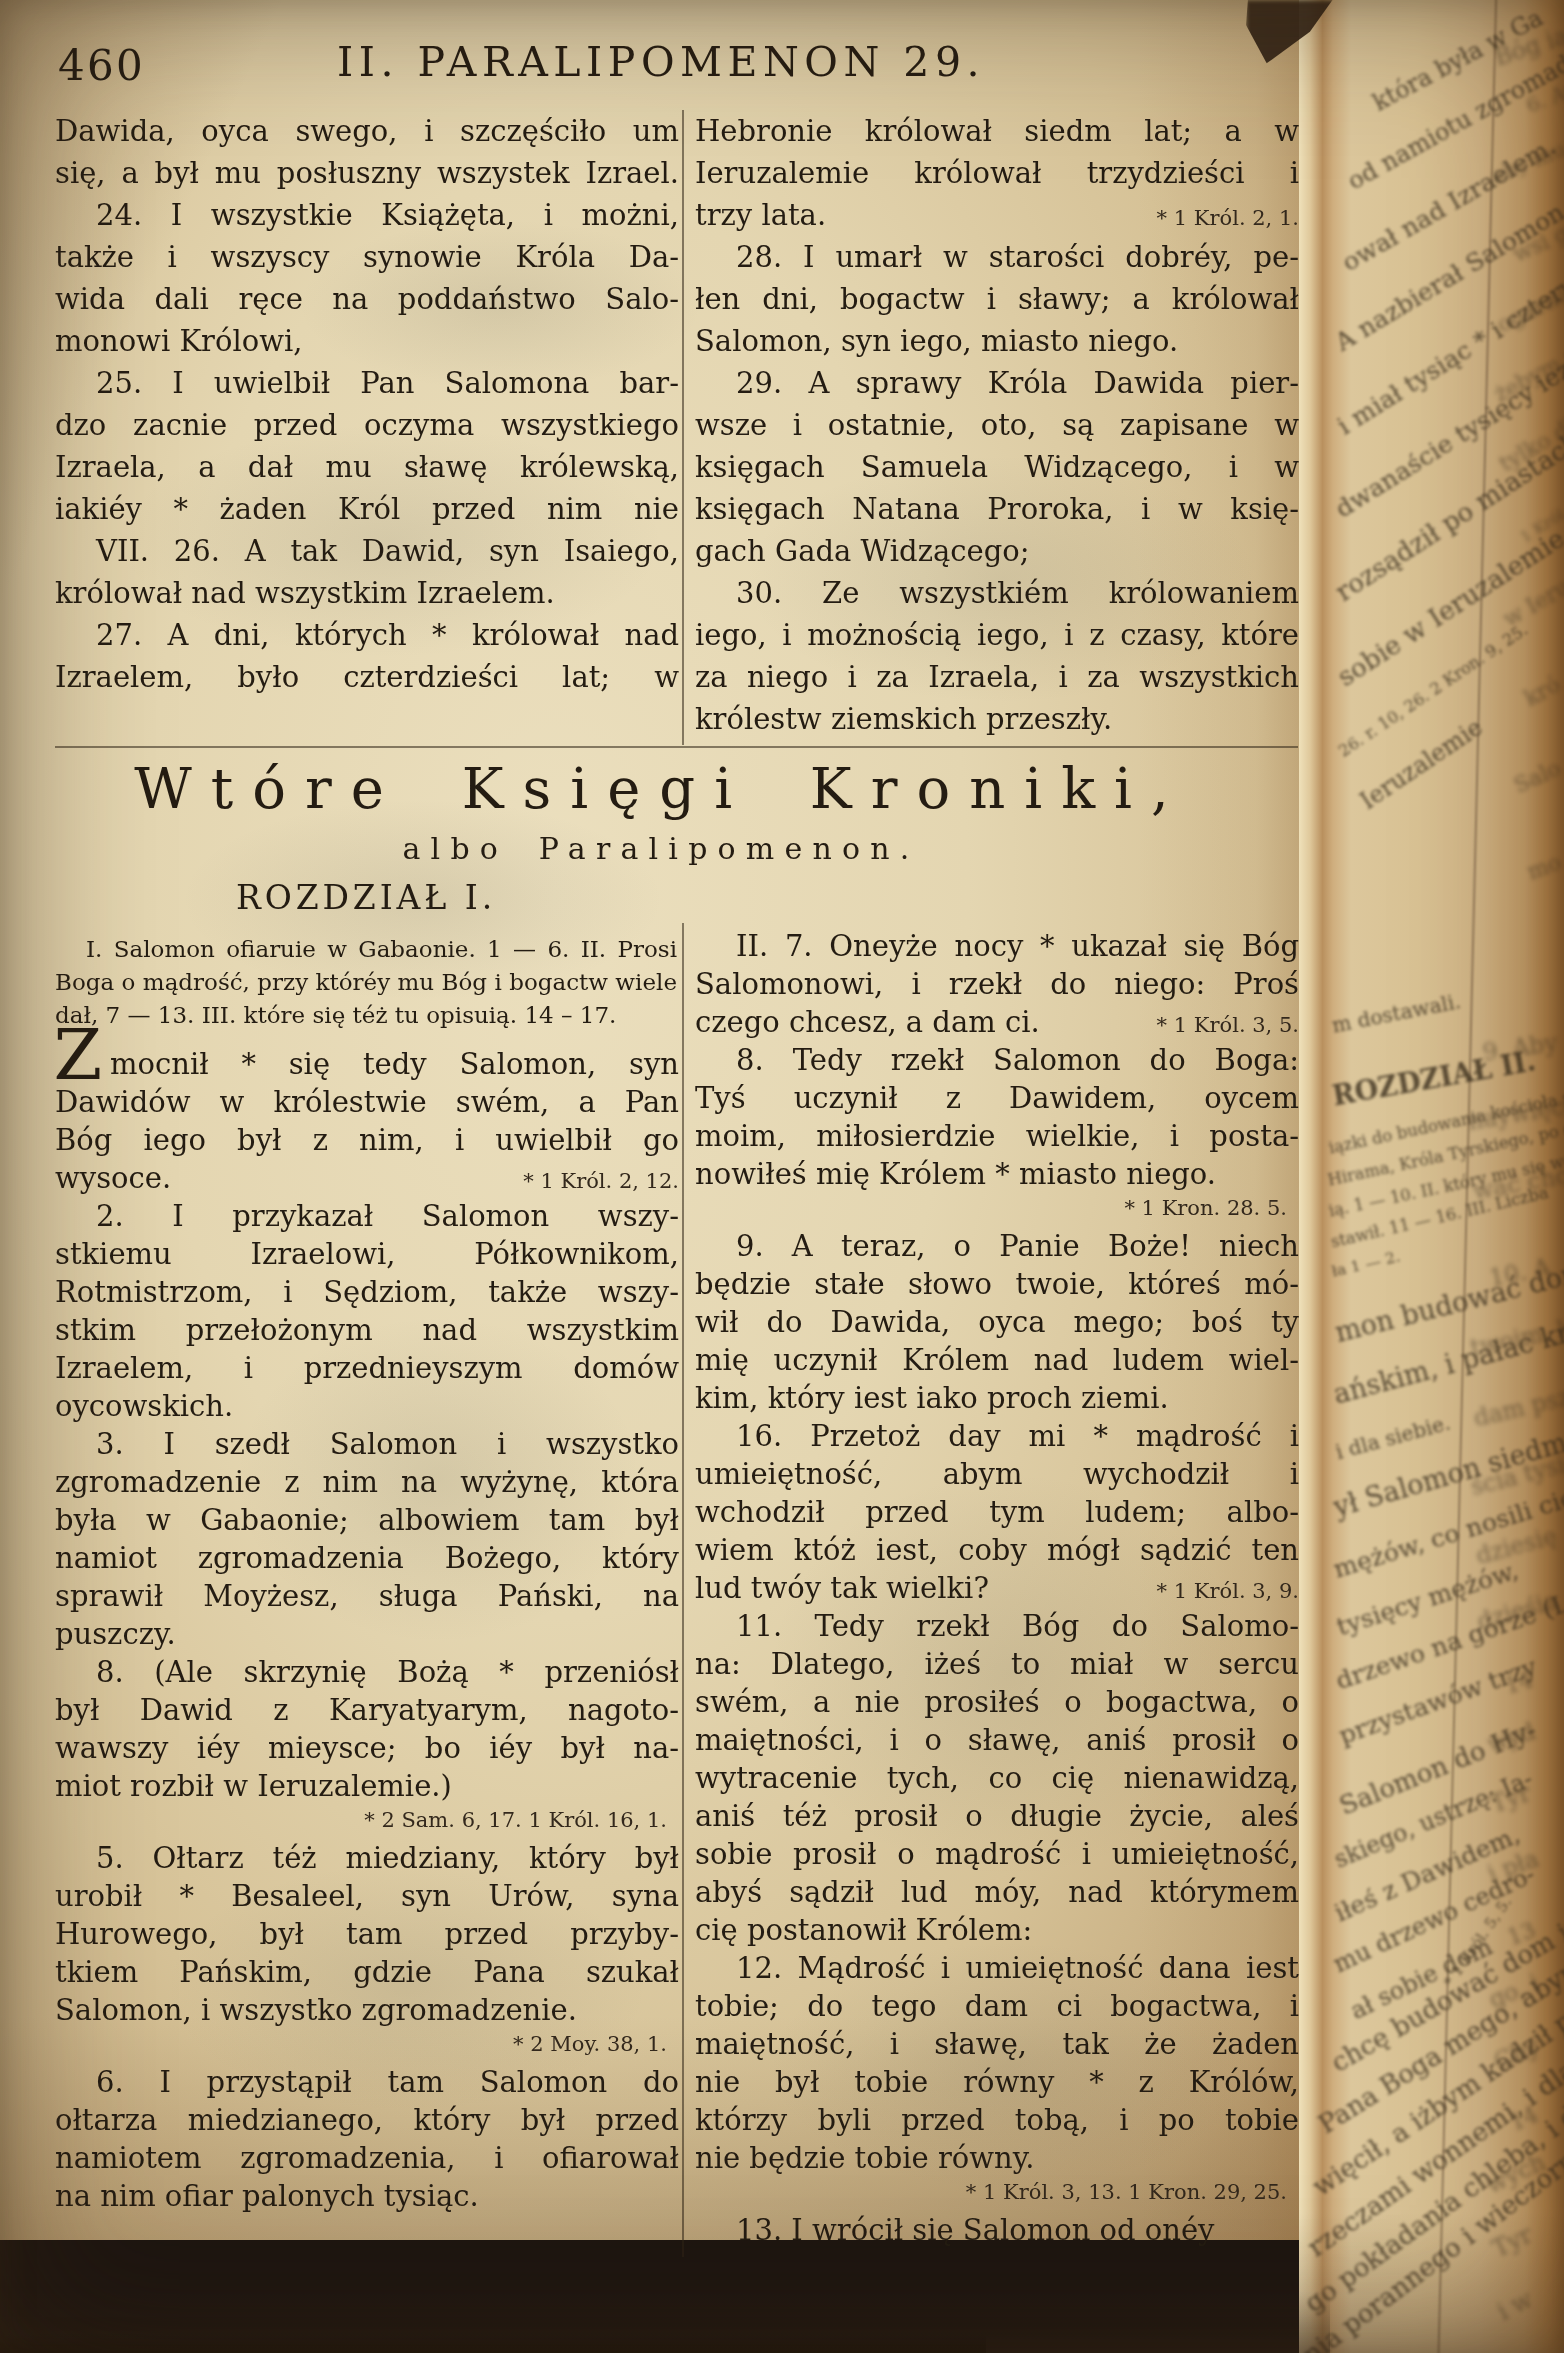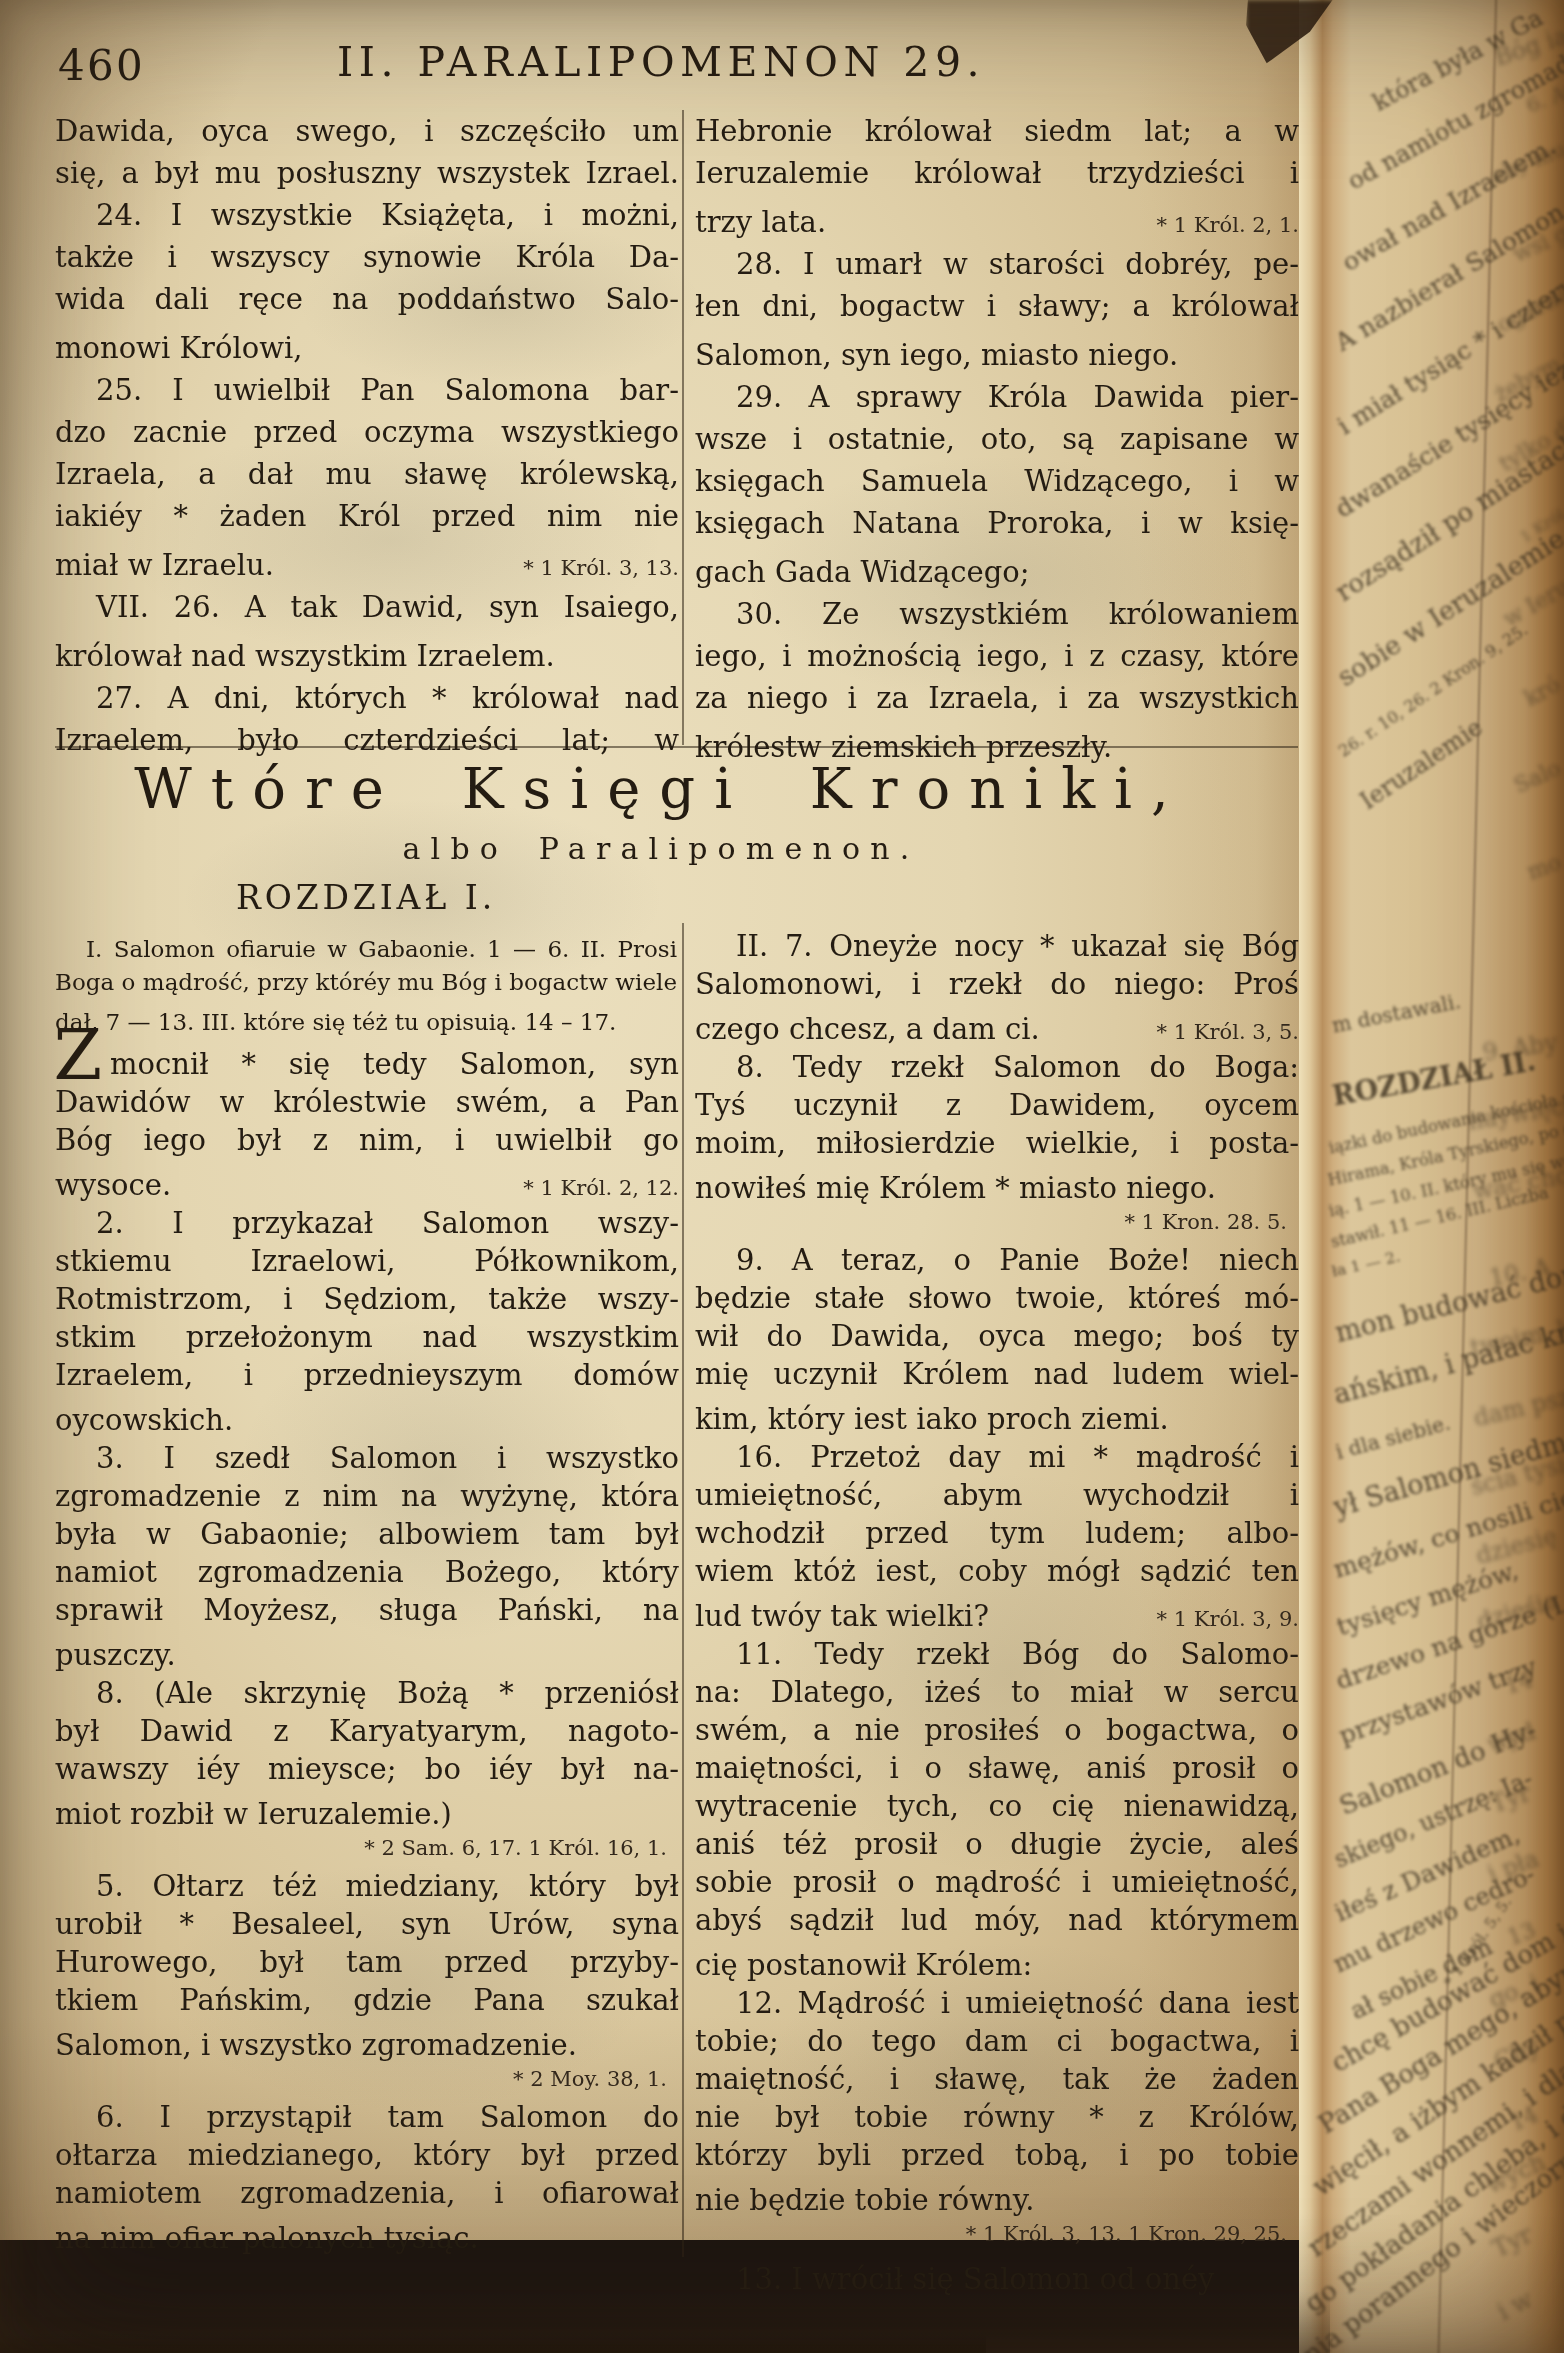--- a/index.html
+++ b/index.html
@@ -15,21 +15,21 @@
   .ghost{position:absolute;border-radius:50%;pointer-events:none;
     background:radial-gradient(ellipse, rgba(112,108,88,.15) 0%, rgba(112,108,88,0) 70%);}
   
   .pgnum{position:absolute;left:58px;top:41px;font-size:42px;letter-spacing:2.3px;}
   .runtitle{position:absolute;left:0;top:38px;width:1322px;text-align:center;
     font-size:41px;letter-spacing:5.5px;}
   .col{position:absolute;}
   .top .bline{height:42px;line-height:42px;font-size:29px;}
   .low .bline{height:38px;line-height:38px;font-size:29px;}
   .bline{text-align:justify;text-align-last:justify;overflow:visible;}
-  .bline.end{text-align-last:auto;margin-top:7px;}
+  .bline.end{text-align-last:auto;}
   .bline.ind{text-indent:41px;}
   .bline.pad{padding-left:55px;}
   .bline.wref{display:flex;justify-content:space-between;align-items:baseline;text-align:left;text-align-last:auto;}
   .ref{font-size:21px;color:#33281c;white-space:nowrap;}
   .refonly{height:34px;line-height:31px;text-align:right;font-size:21px;color:#33281c;padding-right:12px;}
   .dropcap-abs{position:absolute;left:-1.6px;top:-25px;font-size:70px;line-height:70px;}
   .secline{position:absolute;background:rgba(48,36,22,.55);}
   #rule-h{left:55px;top:746px;width:1243px;height:2.3px;}
   #div-top{left:682px;top:110px;width:1.6px;height:635px;}
   #div-low{left:682px;top:923px;width:1.6px;height:1334px;}
@@ -90,24 +90,20 @@
         <div class="bline">Dawida, oyca swego, i szczęściło um</div>
         <div class="bline">się, a był mu posłuszny wszystek Izrael.</div>
         <div class="bline ind">24. I wszystkie Książęta, i możni,</div>
         <div class="bline">także i wszyscy synowie Króla Da-</div>
         <div class="bline">wida dali ręce na poddaństwo Salo-</div>
         <div class="bline end">monowi Królowi,</div>
         <div class="bline ind">25. I uwielbił Pan Salomona bar-</div>
         <div class="bline">dzo zacnie przed oczyma wszystkiego</div>
         <div class="bline">Izraela, a dał mu sławę królewską,</div>
         <div class="bline">iakiéy * żaden Król przed nim nie</div>
-        <div class="bline end wref">
-          <span>miał w Izraelu.</span>
-          <span class="ref">* 1 Król. 3, 13.</span>
-        </div>
         <div class="bline ind">VII. 26. A tak Dawid, syn Isaiego,</div>
         <div class="bline end">królował nad wszystkim Izraelem.</div>
         <div class="bline ind">27. A dni, których * królował nad</div>
         <div class="bline">Izraelem, było czterdzieści lat; w</div>
       </div>
     <div class="col top" style="left:695px;top:110px;width:604px;">
         <div class="bline">Hebronie królował siedm lat; a w</div>
         <div class="bline">Ieruzalemie królował trzydzieści i</div>
         <div class="bline end wref">
           <span>trzy lata.</span>

